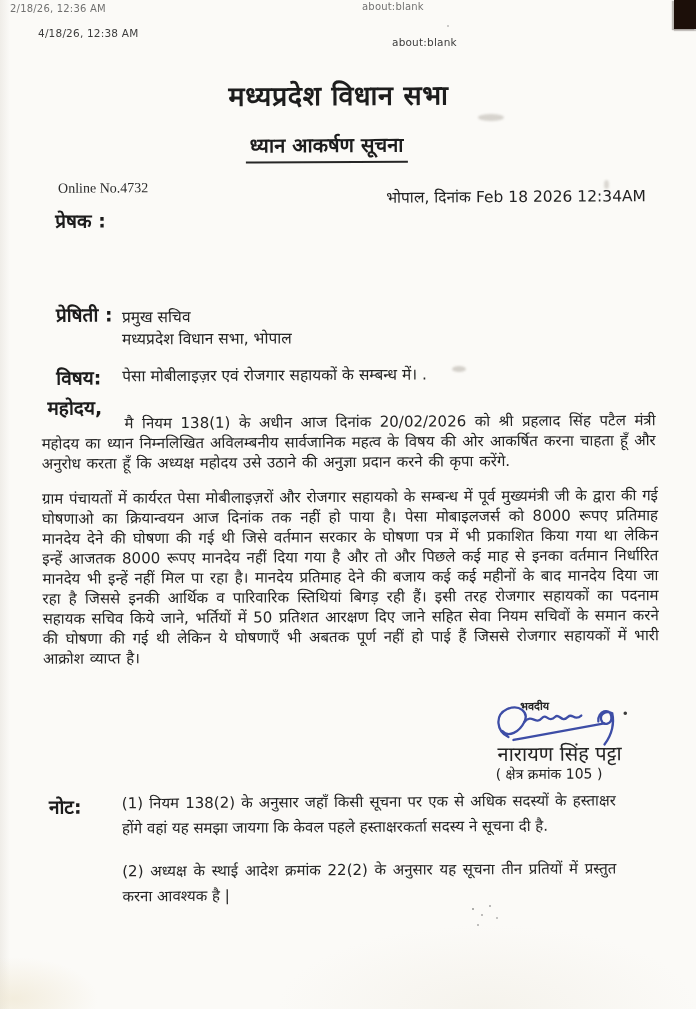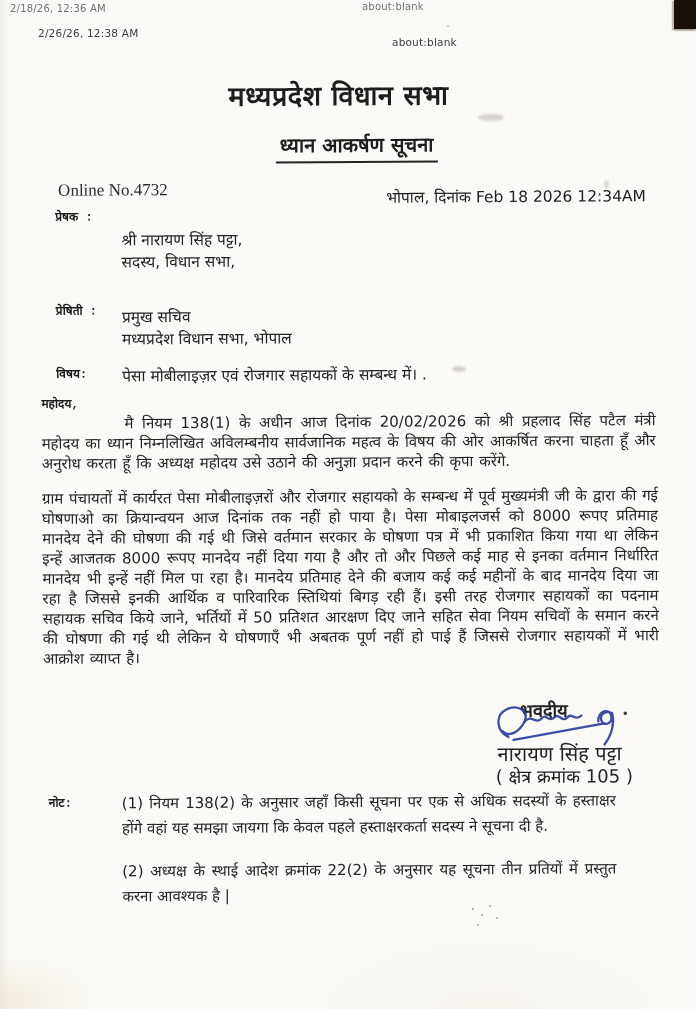--- a/index.html
+++ b/index.html
@@ -29,94 +29,90 @@
     position:absolute;left:0;top:0;width:696px;height:1009px;
     transform:rotate(-0.35deg);transform-origin:50% 50%;
   }
   .title{
     left:0;right:14px;top:76px;text-align:center;
     font-size:27px;font-weight:700;color:#1d1d1d;letter-spacing:.5px;
   }
   .subtitle{
     top:131px;left:calc(50% - 100px);
     font-size:20px;font-weight:700;color:#1d1d1d;
-    border-bottom:2.2px solid #262626;padding:0 4px 3px 4px;margin-left:30px;
+    border-bottom:2.2px solid #262626;padding:0 4px 3px 4px;
   }
-  .online-no{left:60px;top:179px;font-family:"Liberation Serif","DejaVu Serif",serif;font-size:17px;color:#2b2b2b;}
+  .online-no{left:60px;top:179px;font-family:"Liberation Serif","DejaVu Serif",serif;font-size:14px;color:#2b2b2b;}
   .place-date{left:388px;top:186px;font-size:15.5px;color:#222;}
-  .blk-label{font-size:12px;font-weight:700;color:#1c1c1c;font-family:Liberation Mono, monospace;}
+  .blk-label{font-size:19px;font-weight:700;color:#1c1c1c;}
   .addr{font-size:15.5px;line-height:22px;color:#242424;}
   .subject-text{left:123px;top:363px;width:470px;font-size:15.5px;color:#242424;}
   .para{
     text-align:justify;font-size:15px;line-height:20px;color:#242424;
     word-spacing:1px;
   }
   .sig-text{color:#232323;}
   .note-item{font-size:15px;line-height:25px;color:#242424;text-align:justify;}
   .speck{position:absolute;border-radius:50%;background:#6a6a6a;}
   .smudge{position:absolute;border-radius:50%;background:#b9b4ac;filter:blur(1px);}
 </style>
 </head>
 <body>
 
 <div class="page">
 
   <span class="abs print-meta meta-faded" style="left:10px;top:3px;">2/18/26, 12:36 AM</span>
   <span class="abs print-meta meta-faded" style="left:362px;top:1px;">about:blank</span>
 
-  <span class="abs print-meta meta-inner" style="left:38px;top:27px;">2/26/26, 12:38 AM</span>
+  <span class="abs print-meta meta-inner" style="left:38px;top:27px;">4/18/26, 12:38 AM</span>
   <span class="abs print-meta meta-inner" style="left:392px;top:36px;">about:blank</span>
 
   <div class="abs corner-mark"></div>
 
   <div class="letter">
 
     <div class="abs title">मध्यप्रदेश विधान सभा</div>
 
     <div class="abs subtitle">ध्यान आकर्षण सूचना</div>
 
     <span class="abs online-no">Online No.4732</span>
 
     <span class="abs place-date">भोपाल, दिनांक Feb 18 2026 12:34AM</span>
 
     <span class="abs blk-label" style="left:57px;top:206px;">प्रेषक :</span>
-    <div class="abs addr" style="left:123px;top:228px;">
-      <div>श्री नारायण सिंह पट्टा,</div>
-      <div>सदस्य, विधान सभा,</div>
-    </div>
 
     <span class="abs blk-label" style="left:57px;top:300px;">प्रेषिती :</span>
     <div class="abs addr" style="left:123px;top:305px;">
       <div>प्रमुख सचिव</div>
       <div>मध्यप्रदेश विधान सभा, भोपाल</div>
     </div>
 
     <span class="abs blk-label" style="left:57px;top:363px;text-align:center;">विषय:</span>
     <span class="abs subject-text">पेसा मोबीलाइज़र एवं रोजगार सहायकों के सम्बन्ध में। .</span>
 
-    <span class="abs blk-label" style="left:42px;top:393px;">महोदय,</span>
+    <span class="abs blk-label" style="left:48px;top:393px;">महोदय,</span>
 
     <div class="abs para" style="left:42px;top:412px;width:614px;text-indent:83px;">मै नियम 138(1) के अधीन आज दिनांक 20/02/2026 को श्री प्रहलाद सिंह पटैल मंत्री महोदय का ध्यान निम्नलिखित अविलम्बनीय सार्वजानिक महत्व के विषय की ओर आकर्षित करना चाहता हूँ और अनुरोध करता हूँ कि अध्यक्ष महोदय उसे उठाने की अनुज्ञा प्रदान करने की कृपा करेंगे.</div>
 
     <div class="abs para" style="left:42px;top:487px;width:616px;">ग्राम पंचायतों में कार्यरत पेसा मोबीलाइज़रों और रोजगार सहायको के सम्बन्ध में पूर्व मुख्यमंत्री जी के द्वारा की गई घोषणाओ का क्रियान्वयन आज दिनांक तक नहीं हो पाया है। पेसा मोबाइलजर्स को 8000 रूपए प्रतिमाह मानदेय देने की घोषणा की गई थी जिसे वर्तमान सरकार के घोषणा पत्र में भी प्रकाशित किया गया था लेकिन इन्हें आजतक 8000 रूपए मानदेय नहीं दिया गया है और तो और पिछले कई माह से इनका वर्तमान निर्धारित मानदेय भी इन्हें नहीं मिल पा रहा है। मानदेय प्रतिमाह देने की बजाय कई कई महीनों के बाद मानदेय दिया जा रहा है जिससे इनकी आर्थिक व पारिवारिक स्तिथियां बिगड़ रही हैं। इसी तरह रोजगार सहायकों का पदनाम सहायक सचिव किये जाने, भर्तियों में 50 प्रतिशत आरक्षण दिए जाने सहित सेवा नियम सचिवों के समान करने की घोषणा की गई थी लेकिन ये घोषणाएँ भी अबतक पूर्ण नहीं हो पाई हैं जिससे रोजगार सहायकों में भारी आक्रोश व्याप्त है।</div>
 
-    <span class="abs sig-text" style="left:519px;top:699px;font-size:18px;font-weight:600;">भवदीय</span>
+    <span class="abs sig-text" style="left:519px;top:699px;font-size:11px;font-weight:600;">भवदीय</span>
 
     <svg class="abs" style="left:483px;top:700px;" width="150" height="58" viewBox="0 0 150 58">
       <g fill="none" stroke="#2d3e9f" stroke-width="2.3" stroke-linecap="round" opacity="0.92">
         <path d="M24 38 C12 32 10 16 23 10 C35 5 45 13 40 23 C35 33 24 39 18 32"></path>
         <path d="M40 23 C48 14 51 27 58 19 C62 14 64 25 71 18 C75 14 77 25 84 18 C88 14 90 23 97 17"></path>
         <path d="M29 41 C62 35 96 29 120 25"></path>
         <path d="M114 23 C113 12 126 9 127 18 C128 26 119 28 117 22 C115 15 122 12 128 15 C130 24 128 36 120 46"></path>
       </g>
       <circle cx="141" cy="15" r="1.8" fill="#3a3a3a"></circle>
     </svg>
 
     <span class="abs sig-text" style="left:496px;top:741px;font-size:20px;">नारायण सिंह पट्टा</span>
-    <span class="abs sig-text" style="left:494px;top:765px;font-size:18px;">( क्षेत्र क्रमांक 105 )</span>
+    <span class="abs sig-text" style="left:494px;top:765px;font-size:14px;">( क्षेत्र क्रमांक 105 )</span>
 
     <span class="abs blk-label" style="left:47px;top:792px;">नोट:</span>
     <div class="abs note-item" style="left:120px;top:790px;width:494px;">(1) नियम 138(2) के अनुसार जहाँ किसी सूचना पर एक से अधिक सदस्यों के हस्ताक्षर होंगे वहां यह समझा जायगा कि केवल पहले हस्ताक्षरकर्ता सदस्य ने सूचना दी है.</div>
     <div class="abs note-item" style="left:120px;top:858px;width:494px;">(2) अध्यक्ष के स्थाई आदेश क्रमांक 22(2) के अनुसार यह सूचना तीन प्रतियों में प्रस्तुत करना आवश्यक है |</div>
   </div>
 
   <div>
     <span class="speck" style="left:472px;top:908px;width:2px;height:2px;opacity:.7;"></span>
     <span class="speck" style="left:481px;top:914px;width:1.5px;height:1.5px;opacity:.5;"></span>
     <span class="speck" style="left:489px;top:905px;width:2px;height:2px;opacity:.6;"></span>

